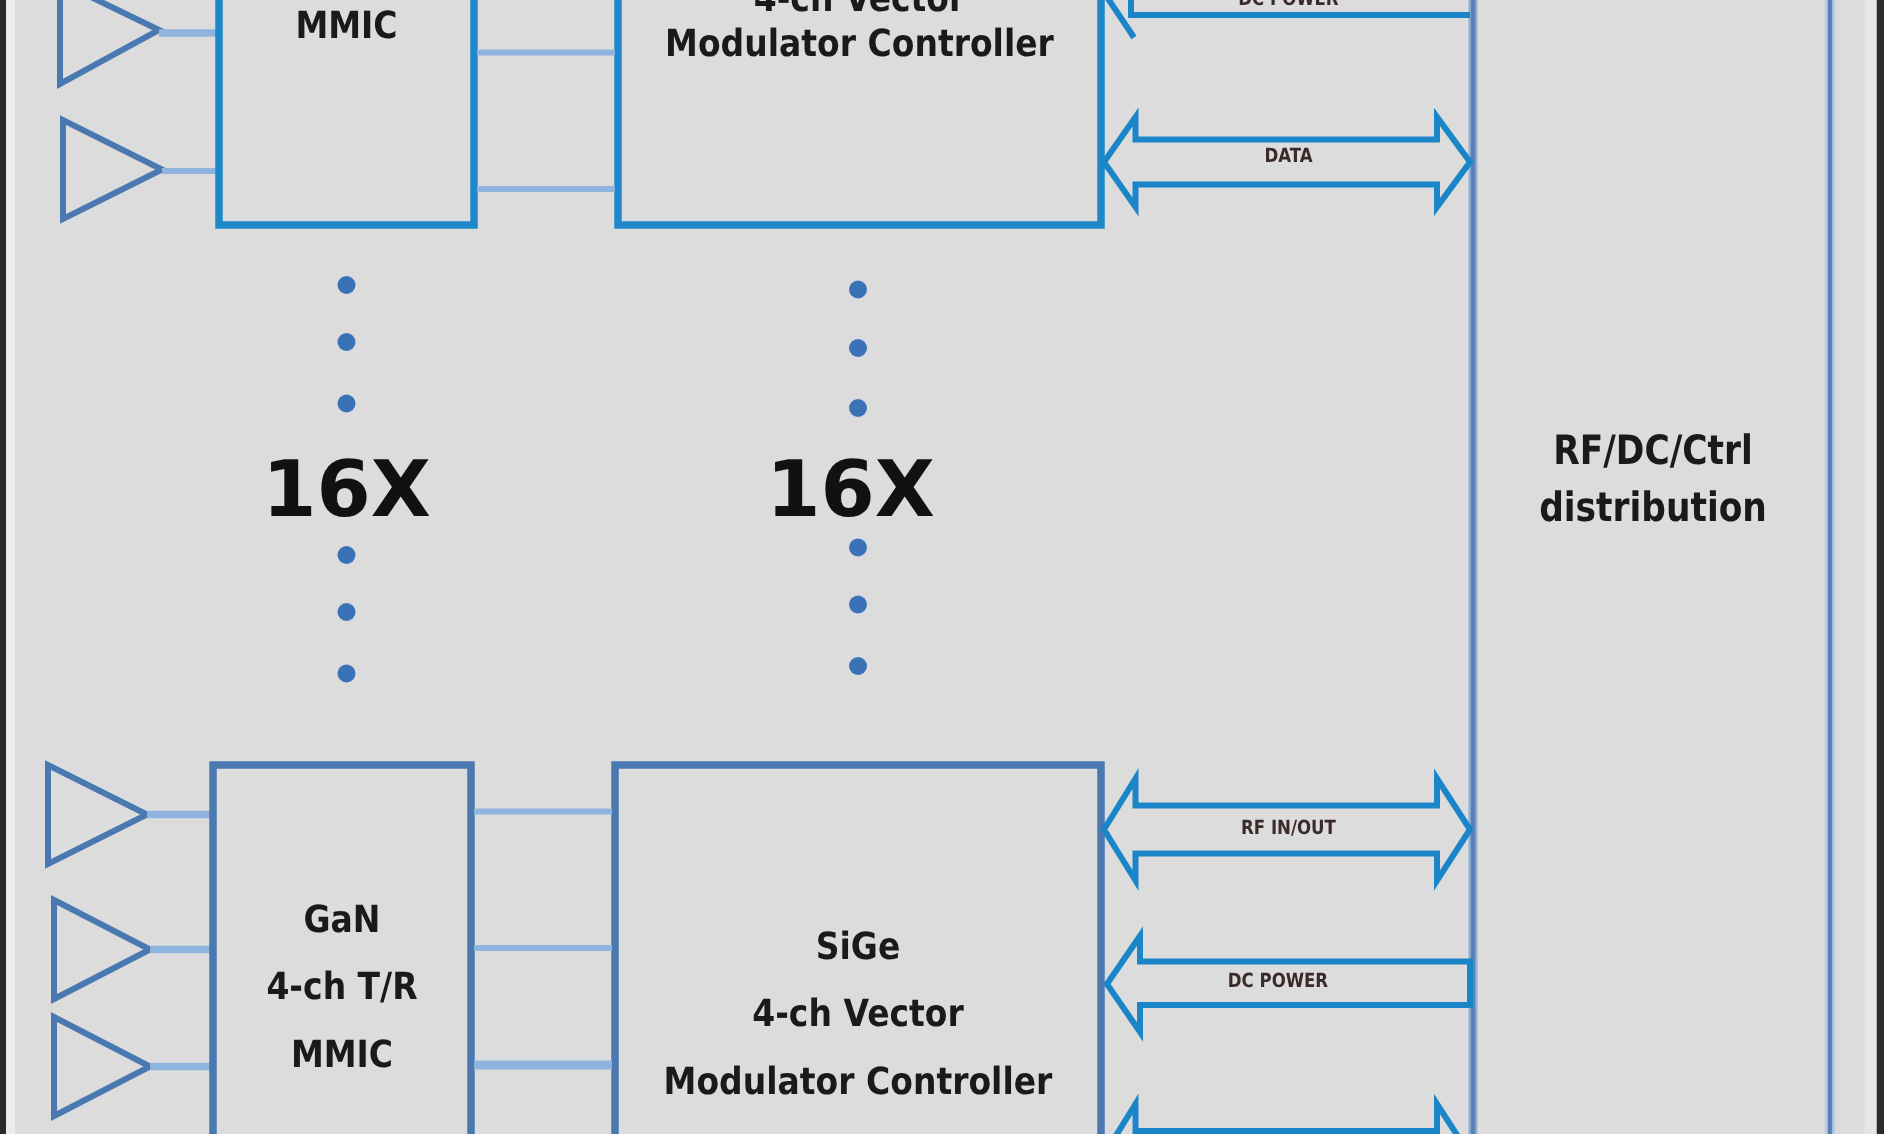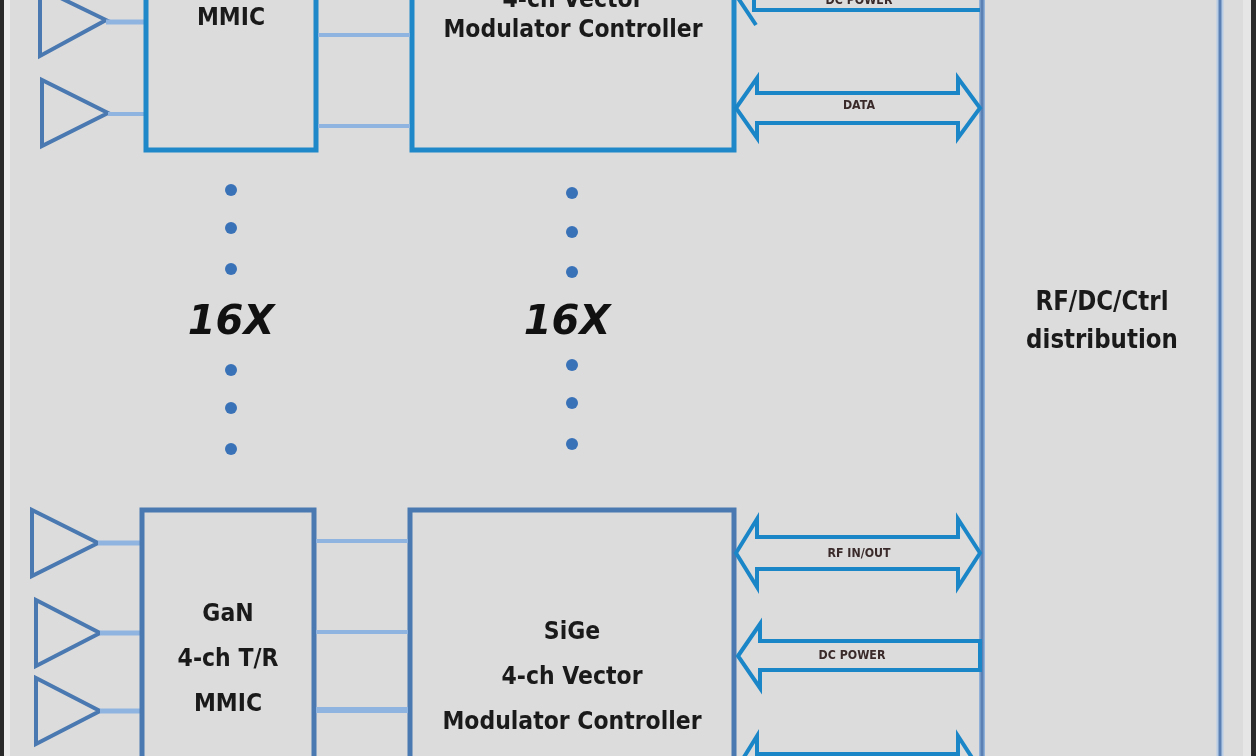--- a/index.html
+++ b/index.html
@@ -12,21 +12,21 @@
   .edge-left-light { position: absolute; left: 4px; top: 0; width: 6px; height: 756px; background: #ececec; }
   .edge-right { position: absolute; right: 0; top: 0; width: 5px; height: 756px; background: #2a2a2a; }
   .edge-right-light { position: absolute; right: 5px; top: 0; width: 8px; height: 756px; background: #e6e6e6; }
   svg.diagram { position: absolute; left: 0; top: 0; }
   .label {
     position: absolute; color: #1a1a1a; font-weight: bold; text-align: center;
     white-space: nowrap; line-height: 1.2;
   }
   .box-label { font-size: 25px; transform: scaleX(0.88); transform-origin: center; }
   .arrow-label { font-size: 13px; font-weight: bold; color: #3a2a2a; transform: scaleX(0.85); }
-  .mult { font-size: 40px; font-weight: bold; color: #111; font-style: italic; }
+  .mult { font-size: 52px; font-weight: bold; color: #111; }
   .dist { font-size: 27px; transform: scaleX(0.85); }
 </style>
 </head>
 <body>
 
 <div class="edge-left"></div>
 <div class="edge-left-light"></div>
 <div class="edge-right"></div>
 <div class="edge-right-light"></div>
 

